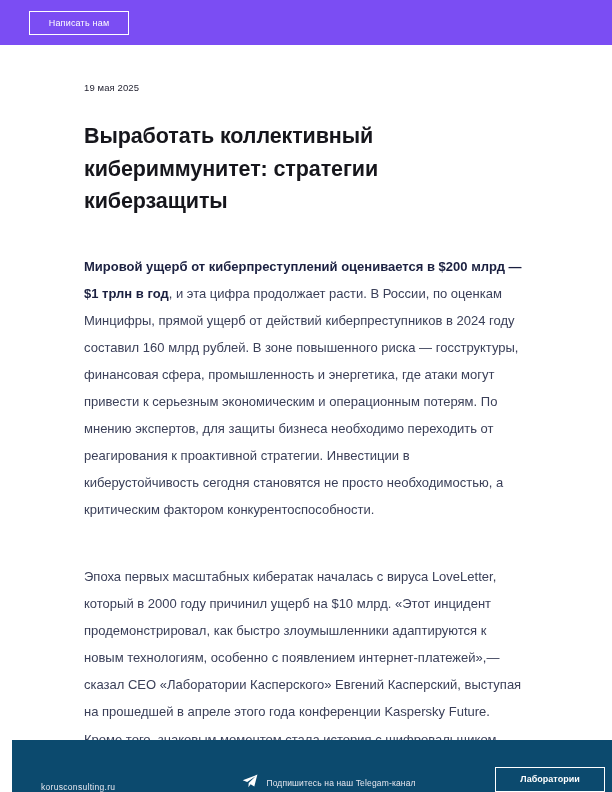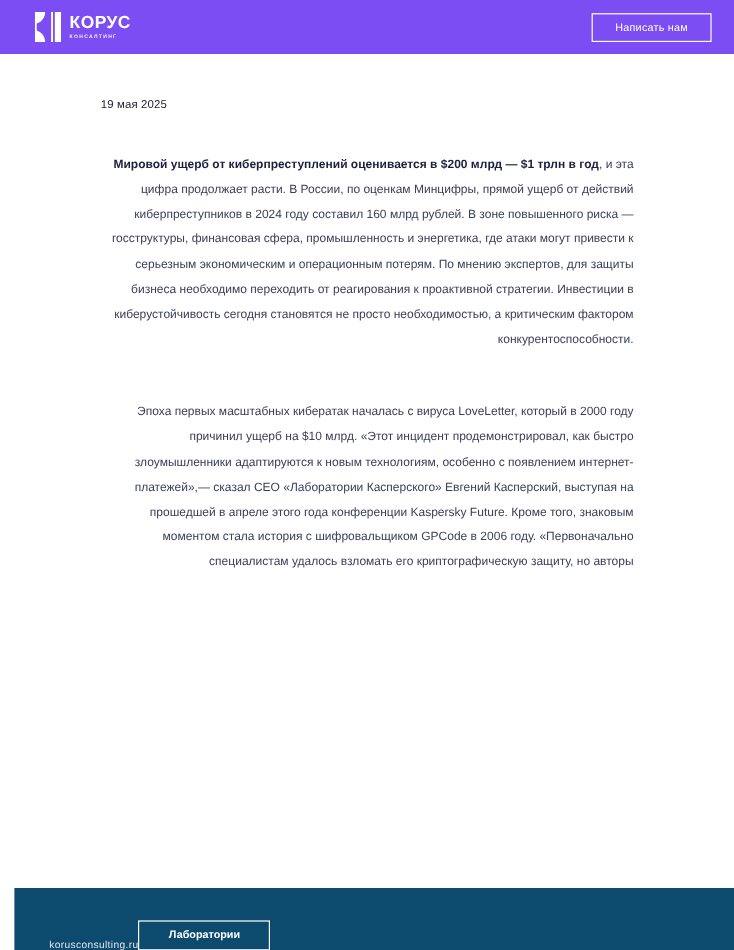--- a/index.html
+++ b/index.html
@@ -94,27 +94,26 @@
   .article-title {
     margin: 27px 0 0 0;
     font-size: 21.5px;
     font-weight: bold;
     line-height: 1.52;
     color: #16161c;
     letter-spacing: -0.1px;
     max-width: 400px;
   }
   .lead, .para {
-    font-size: 10px;
+    font-size: 13px;
     line-height: 2.08;
     color: #3b4059;
     letter-spacing: 0.005px;
     margin: 0;
     max-width: 500px;
-    text-align: right;
   }
   .lead {
     margin-top: 35px;
   }
   .lead b {
     color: #1b2040;
     font-weight: bold;
   }
   .para {
     margin-top: 40px;
@@ -167,46 +166,42 @@
     padding: 0;
     flex: 0 0 auto;
     cursor: pointer;
   }
 </style>
 </head>
 <body>
 
 <div class="header">
 
-  <div class="logo">
-    <span class="logo-mark">
-      <svg width="22" height="25" viewBox="0 0 22 25" xmlns="http://www.w3.org/2000/svg">
-        <rect x="0" y="0" width="22" height="25" fill="#ffffff"></rect>
-        <path d="M13.6 0 H8.6 C8.6 4.6 5.6 8.4 1.6 9.6 V15.4 C5.6 16.6 8.6 20.4 8.6 25 H13.6 Z" fill="#7B4DF3"></path>
-        <rect x="15.2" y="0" width="1.5" height="25" fill="#7B4DF3"></rect>
+
+  <button class="header-btn">Написать нам</button>
+</div>
+
+<div class="content">
+
+  <div class="date">19 мая 2025</div>
+
+  <h1 class="article-title">Выработать коллективный кибериммунитет: стратегии киберзащиты</h1>
+
+  <p class="lead"><b>Мировой ущерб от киберпреступлений оценивается в $200 млрд — $1 трлн в год</b><span>, и эта цифра продолжает расти. В России, по оценкам Минцифры, прямой ущерб от действий киберпреступников в 2024 году составил 160 млрд рублей. В зоне повышенного риска — госструктуры, финансовая сфера, промышленность и энергетика, где атаки могут привести к серьезным экономическим и операционным потерям. По мнению экспертов, для защиты бизнеса необходимо переходить от реагирования к проактивной стратегии. Инвестиции в киберустойчивость сегодня становятся не просто необходимостью, а критическим фактором конкурентоспособности.</span></p>
+
+  <p class="para">Эпоха первых масштабных кибератак началась с вируса LoveLetter, который в 2000 году причинил ущерб на $10 млрд. «Этот инцидент продемонстрировал, как быстро злоумышленники адаптируются к новым технологиям, особенно с появлением интернет-платежей»,— сказал CEO «Лаборатории Касперского» Евгений Касперский, выступая на прошедшей в апреле этого года конференции Kaspersky Future. Кроме того, знаковым моментом стала история с шифровальщиком GPCode в 2006 году. «Первоначально специалистам удалось взломать его криптографическую защиту, но авторы</p>
+</div>
+
+<div class="footer">
+
+  <span class="footer-site">korusconsulting.ru</span>
+
+  <div class="footer-tg">
+    <span class="tg-icon">
+      <svg width="16" height="14" viewBox="0 0 16 14" xmlns="http://www.w3.org/2000/svg">
+        <path d="M15.4 0.6 L0.7 6.3 L5.2 7.9 L13.6 2.3 L6.7 8.9 L6.4 13.3 L8.6 10.2 L12.3 12.6 Z" fill="#ffffff"></path>
       </svg>
     </span>
-    <span class="logo-text">
-      <span class="logo-title">КОРУС</span>
-      <span class="logo-sub">КОНСАЛТИНГ</span>
-    </span>
+    <span class="footer-tg-label">Подпишитесь на наш Telegam-канал</span>
   </div>
-
-  <button class="header-btn">Написать нам</button>
-</div>
-
-<div class="content">
-
-  <div class="date">19 мая 2025</div>
-
-
-  <p class="lead"><b>Мировой ущерб от киберпреступлений оценивается в $200 млрд — $1 трлн в год</b><span>, и эта цифра продолжает расти. В России, по оценкам Минцифры, прямой ущерб от действий киберпреступников в 2024 году составил 160 млрд рублей. В зоне повышенного риска — госструктуры, финансовая сфера, промышленность и энергетика, где атаки могут привести к серьезным экономическим и операционным потерям. По мнению экспертов, для защиты бизнеса необходимо переходить от реагирования к проактивной стратегии. Инвестиции в киберустойчивость сегодня становятся не просто необходимостью, а критическим фактором конкурентоспособности.</span></p>
-
-  <p class="para">Эпоха первых масштабных кибератак началась с вируса LoveLetter, который в 2000 году причинил ущерб на $10 млрд. «Этот инцидент продемонстрировал, как быстро злоумышленники адаптируются к новым технологиям, особенно с появлением интернет-платежей»,— сказал CEO «Лаборатории Касперского» Евгений Касперский, выступая на прошедшей в апреле этого года конференции Kaspersky Future. Кроме того, знаковым моментом стала история с шифровальщиком GPCode в 2006 году. «Первоначально специалистам удалось взломать его криптографическую защиту, но авторы</p>
-</div>
-
-<div class="footer">
-
-  <span class="footer-site">korusconsulting.ru</span>
-
 
   <button class="footer-btn">Лаборатории</button>
 </div>
 
 </body></html>

